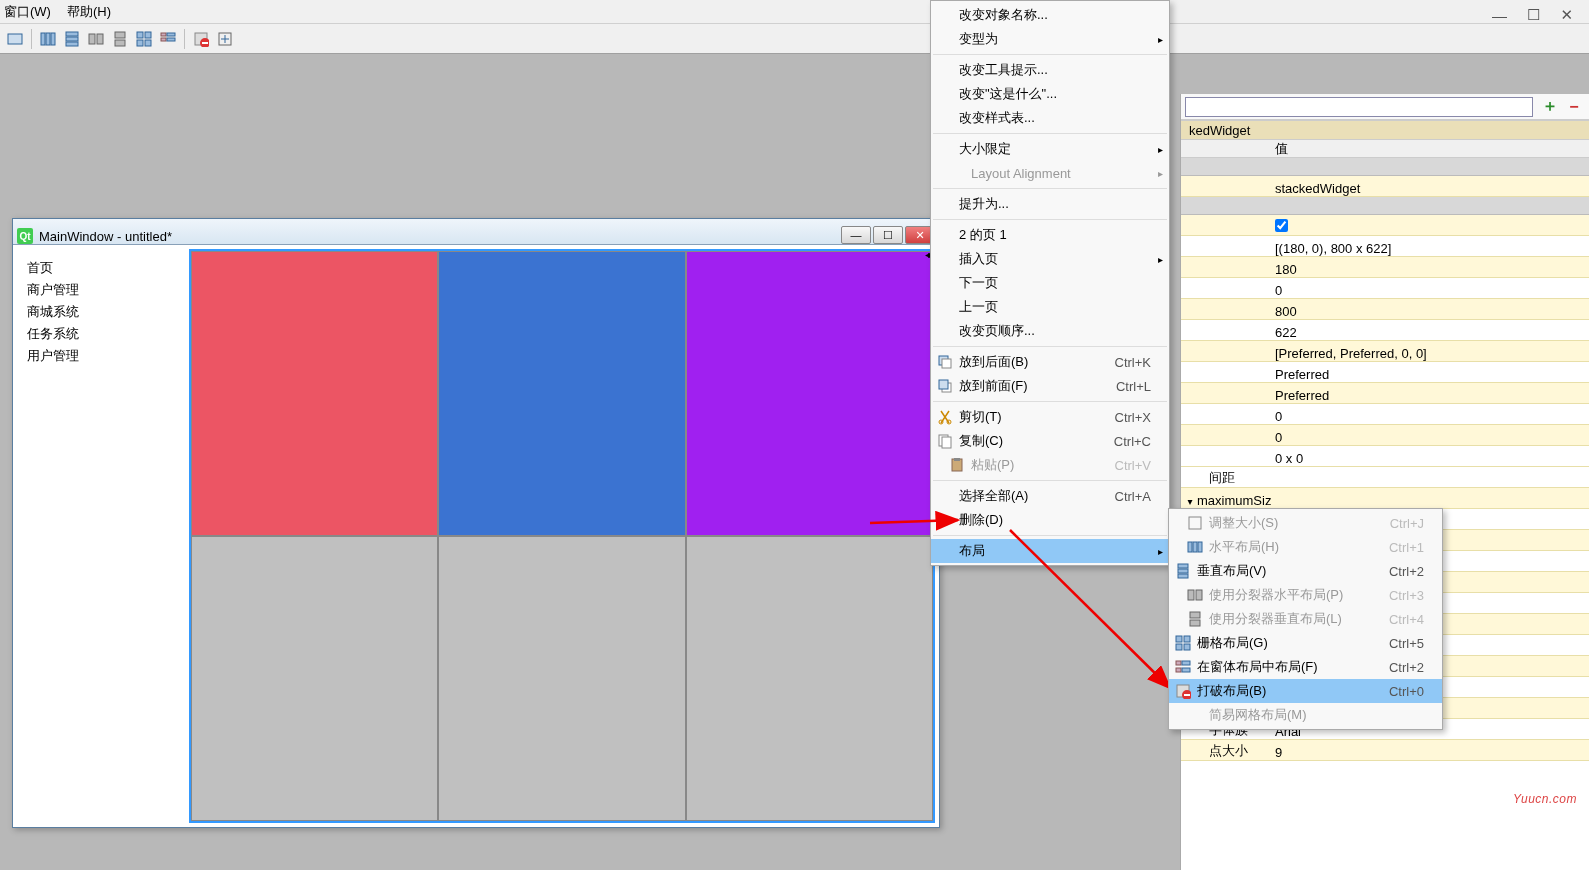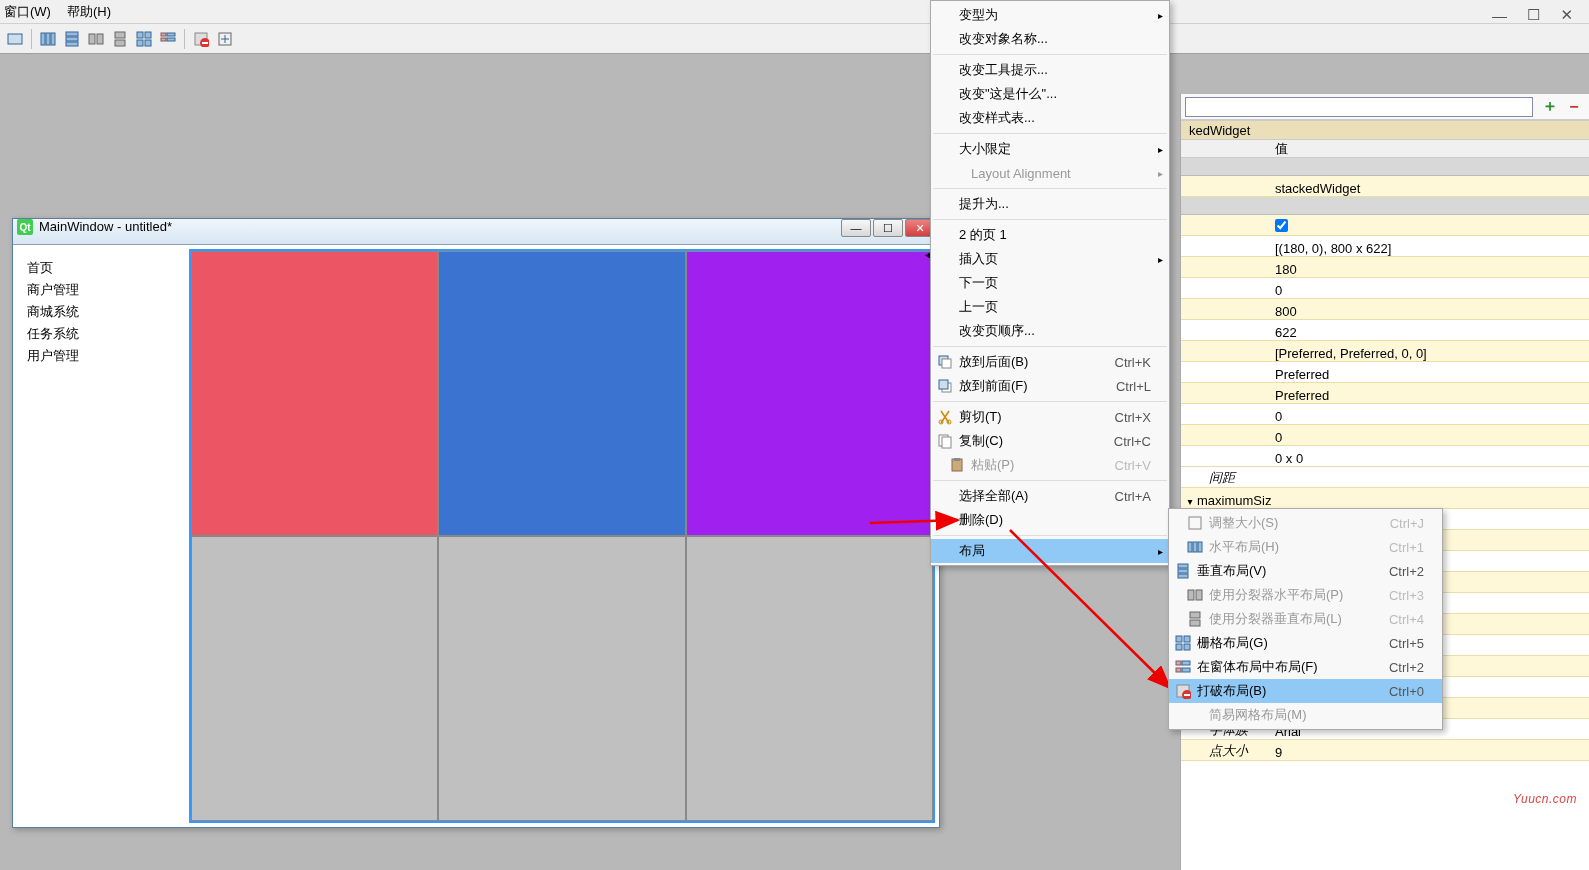--- a/index.html
+++ b/index.html
@@ -4,21 +4,21 @@
 <style>
 * { box-sizing: border-box; margin: 0; padding: 0; font-family: "Microsoft YaHei", SimSun, Arial, sans-serif; font-size: 13px; }
 body { background: #b8b8b8; width: 1589px; height: 870px; overflow: hidden; position: relative; color: #000; }
 .menubar { background: #f0f0f0; height: 24px; display: flex; align-items: center; padding: 0 4px; border-bottom: 1px solid #d0d0d0; }
 .menubar span { margin-right: 16px; }
 .toolbar { background: #f0f0f0; height: 30px; display: flex; align-items: center; padding: 0 4px; border-bottom: 1px solid #a0a0a0; gap: 2px; }
 .tbbtn { width: 22px; height: 22px; display:flex; align-items:center; justify-content:center; border: 1px solid transparent; border-radius:2px;}
 .tsep { width:1px; height:20px; background:#c0c0c0; margin:0 3px;}
 .work-area { position:absolute; top:54px; left:0; right:0; bottom:0; background:#b8b8b8;}
 .window { position:absolute; left:12px; top:164px; width:928px; height:610px; background:#fff; border:1px solid #5a7ea0; box-shadow: 2px 2px 6px rgba(0,0,0,0.25);}
-.titlebar { height:26px; background: linear-gradient(#eff5fb,#d8e6f2); display:flex; align-items:flex-start; padding:0 4px; border-bottom:1px solid #88a0b8;}
+.titlebar { height:26px; background: linear-gradient(#eff5fb,#d8e6f2); display:flex; align-items:flex-end; padding:0 4px; border-bottom:1px solid #88a0b8;}
 .titlebar .qt-icon { width:16px; height:16px; background:#41cd52; border-radius:2px; margin-right:6px; display:flex;align-items:center;justify-content:center;color:#fff;font-size:10px;font-weight:bold;}
 .titlebar .title { flex:1; font-size:13px; }
 .winbtns { display:flex;}
 .winbtn { width:30px; height:18px; margin-left:2px; border:1px solid #888; border-radius:2px; display:flex;align-items:center;justify-content:center; font-size:11px;}
 .winbtn.min{background:linear-gradient(#f8f8f8,#d8d8d8);}
 .winbtn.max{background:linear-gradient(#f8f8f8,#d8d8d8);}
 .winbtn.close{background:linear-gradient(#f08080,#d04040); color:#fff;}
 .win-body { position:absolute; left:4px; right:4px; top:30px; bottom:4px; background:#fff;}
 .sidebar-list { position:absolute; left:0; top:0; width:170px; bottom:0; background:#fff; padding:8px 10px;}
 .sidebar-list div { padding:2px 0; }
@@ -48,21 +48,21 @@
 .prop-head { height:20px; background:#eadfb8; display:flex; align-items:center; padding-left:8px; border-top:1px solid #ccc; border-bottom:1px solid #ccc;}
 .prop-head .cname { flex:1;}
 .prop-cols { height:18px; display:flex; background:#f0f0f0; border-bottom:1px solid #ccc;}
 .prop-cols div:first-child{ width:90px; padding-left:4px;}
 .prop-cols div:last-child{ flex:1; padding-left:4px;}
 .prop-group { background:#d8d8d8; height:18px; display:flex; align-items:center; padding-left:4px; border-bottom:1px solid #bbb;}
 .prop-row { height:21px; display:flex; align-items:flex-end; border-bottom:1px solid #e8dfa8;}
 .prop-row.stripe { background:#fff8d8;}
 .prop-row .pname { width:90px; padding-left:16px; overflow:hidden; white-space:nowrap;}
 .prop-row .pname.l1 { padding-left:4px;}
-.prop-row .pname.l2 { padding-left:28px; font-style:italic;}
+.prop-row .pname.l2 { padding-left:28px; }
 .prop-row .pval { flex:1; padding-left:4px; overflow:hidden; white-space:nowrap;}
 .prop-row .expand { display:inline-block; width:10px; font-size:10px; text-align:center; margin-right:2px;}
 
 .arrow1 { position:absolute; pointer-events:none;}
 
 .window-controls-global { position:absolute; top:0; right:0; height:30px; display:flex; align-items:center; gap:20px; padding-right:16px; color:#555; }
 .window-controls-global span { font-family: Arial; font-size:15px;}
 
 .watermark { position:absolute; right:12px; bottom:64px; color:#d44; font-size:12px; font-style:italic; letter-spacing:0.5px;}
 .pin-icon { position:absolute; right:4px; top:80px; width:14px; height:14px; color:#888;}
@@ -178,25 +178,25 @@
           <div class="cell c5"></div>
           <div class="cell c6"></div>
         </div>
       </div>
     </div>
   </div>
 
 </div>
 
 <div class="ctx-menu" id="ctxmenu">
+    <div class="ctx-item">
+      <span>改变对象名称...</span>
+    </div>
     <div class="ctx-item has-sub">
       <span>变型为</span>
-    </div>
-    <div class="ctx-item">
-      <span>改变对象名称...</span>
     </div>
     <div class="ctx-sep"></div>
     <div class="ctx-item">
       <span>改变工具提示...</span>
     </div>
     <div class="ctx-item">
       <span>改变"这是什么"...</span>
     </div>
     <div class="ctx-item">
       <span>改变样式表...</span>

